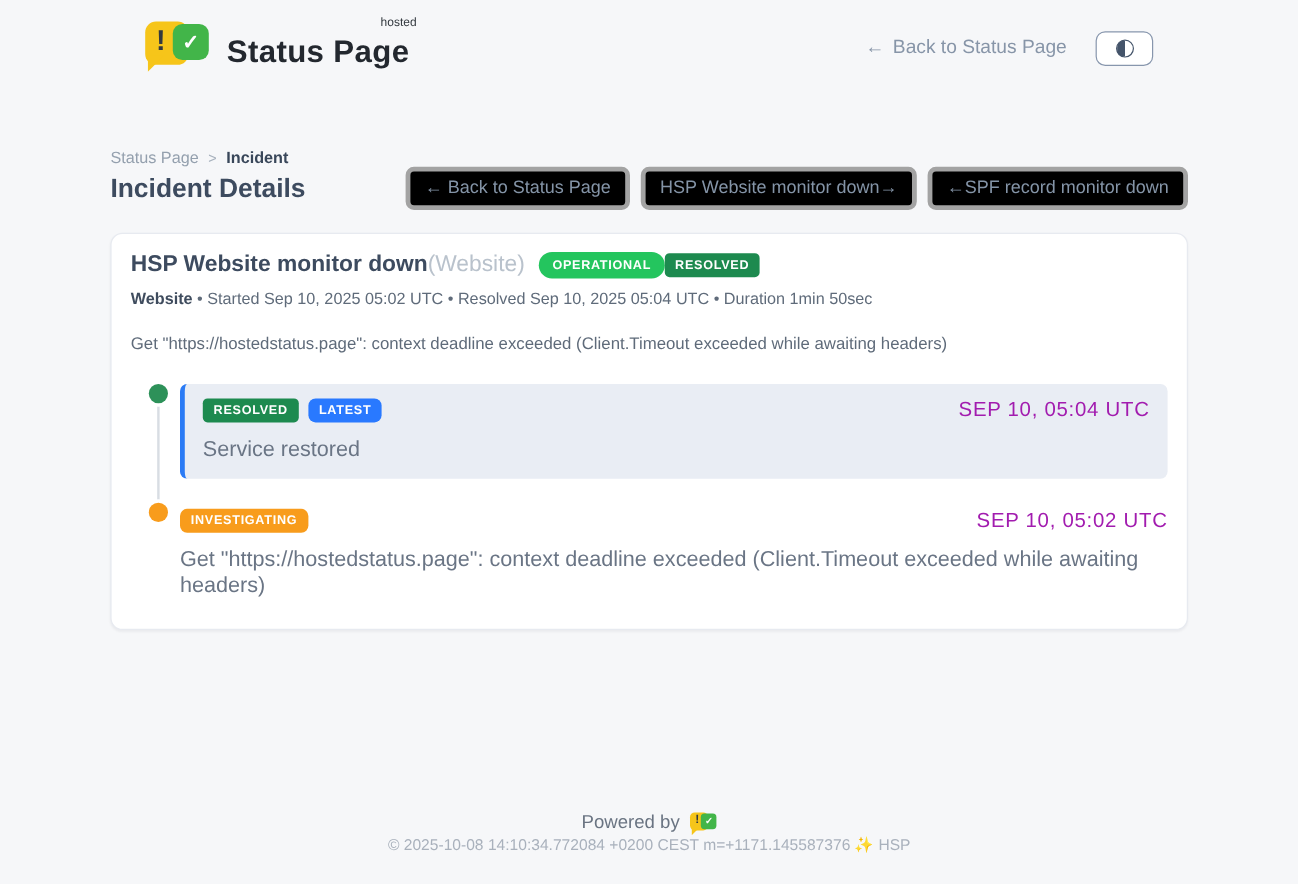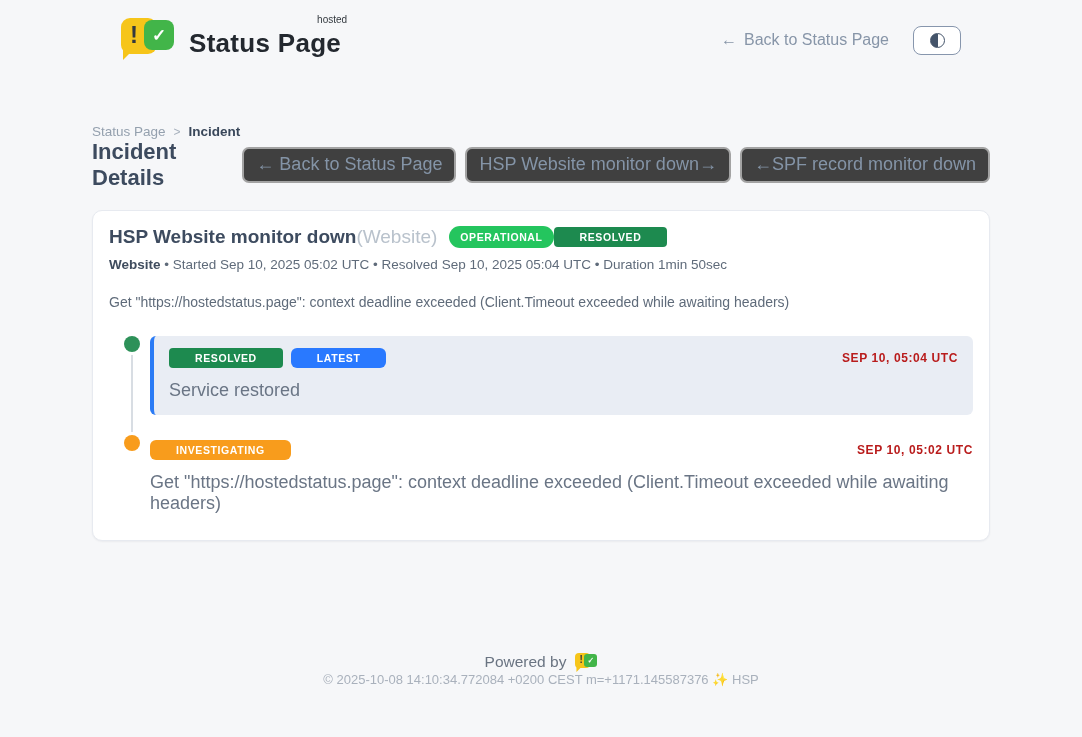--- a/index.html
+++ b/index.html
@@ -76,46 +76,46 @@
   .crumb { color: #94a0ae; cursor: pointer; }
   .crumb-sep { color: #a7b1bd; font-size: 12px; }
   .crumb-current { color: #39475a; font-weight: 700; }
 
   .title-row {
     display: flex; align-items: center; justify-content: space-between;
   }
   .page-title { font-size: 22px; font-weight: 700; color: #3d4b5f; }
   .nav-buttons { display: flex; gap: 9px; }
   .nav-btn {
-    background: #404040;
-    border: 2px solid #a3a3a3;
+    background: #000000;
+    border: 4px solid #a3a3a3;
     border-radius: 7px;
     color: #8494a7;
     font-family: "Liberation Sans", sans-serif;
-    font-size: 18px;
+    font-size: 15px;
     padding: 5px 12px 6px 12px;
     cursor: pointer;
     white-space: nowrap;
   }
 
   
   .card {
     margin-top: 19px;
     background: #ffffff;
     border: 1px solid #e7eaf0;
     border-radius: 10px;
     box-shadow: 0 1px 2px rgba(16,24,40,.05);
     padding: 15px 16px 26px 16px;
   }
   .card-title-row { display: flex; align-items: center; gap: 0; }
   .incident-title { font-size: 19px; font-weight: 700; color: #3d4b5f; }
   .incident-component { font-size: 19px; font-weight: 400; color: #b9c2cc; }
   .badge {
     color: #ffffff; font-size: 10.5px; font-weight: 700;
-    letter-spacing: .6px; padding: 4px 26px; display: inline-block;
+    letter-spacing: .6px; padding: 4px 9px; display: inline-block;
   }
   .badge-operational { background: #24c55e; border-radius: 999px; margin-left: 12px; padding: 5px 11px; }
   .badge-resolved-top { background: #1d8a4f; border-radius: 4px; }
   .meta-line { margin-top: 9px; font-size: 13.5px; color: #5f6b7a; }
   .meta-service { font-weight: 700; color: #3f4c5e; }
   .incident-description { margin-top: 22px; font-size: 14px; color: #5f6b7a; }
 
   
   .timeline { position: relative; margin-top: 26px; padding-left: 41px; }
   .timeline-line {
@@ -135,26 +135,26 @@
     border-radius: 6px;
     padding: 12px 15px 14px 15px;
   }
   .tl-entry-plain { margin-top: 25px; }
   .tl-head { display: flex; align-items: center; justify-content: space-between; }
   .tl-badges { display: flex; gap: 8px; }
   .badge-resolved { background: #1d8a4f; border-radius: 4px; }
   .badge-latest { background: #2979ff; border-radius: 6px; }
   .badge-investigating { background: #f89c1c; border-radius: 6px; }
   .tl-time {
-    font-size: 12px; font-weight: 700; color: #b91c1c; letter-spacing: .6px;
+    font-size: 17px; font-weight: 400; color: #a21caf; letter-spacing: .6px;
   }
   .tl-message { margin-top: 12px; font-size: 18px; color: #6a7585; }
 
   
-  .footer { position: absolute; left: 0; right: 0; top: 652px; text-align: center; }
+  .footer { position: absolute; left: 0; right: 0; top: 676px; text-align: center; }
   .powered-row {
     display: flex; align-items: center; justify-content: center; gap: 9px;
     color: #6a7482; font-size: 15.5px;
   }
   .logo-icon.small { width: 22px; height: 20px; }
   .logo-icon.small .logo-yellow { width: 15px; height: 15px; border-radius: 4px; top: 1px; }
   .logo-icon.small .logo-tail { width: 6px; height: 6px; left: 1px; top: 14px; }
   .logo-icon.small .logo-exclaim { font-size: 10px; left: 4px; top: 2px; font-weight: 700; }
   .logo-icon.small .logo-green { width: 13px; height: 13px; border-radius: 3px; left: 9px; top: 2px; font-size: 8px; }
   .copyright { margin-top: 0; font-size: 13px; color: #a9b1bc; }

